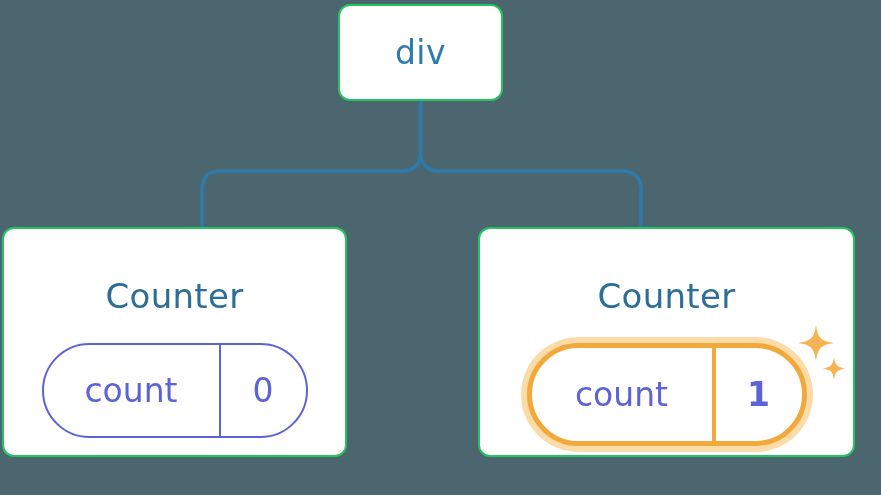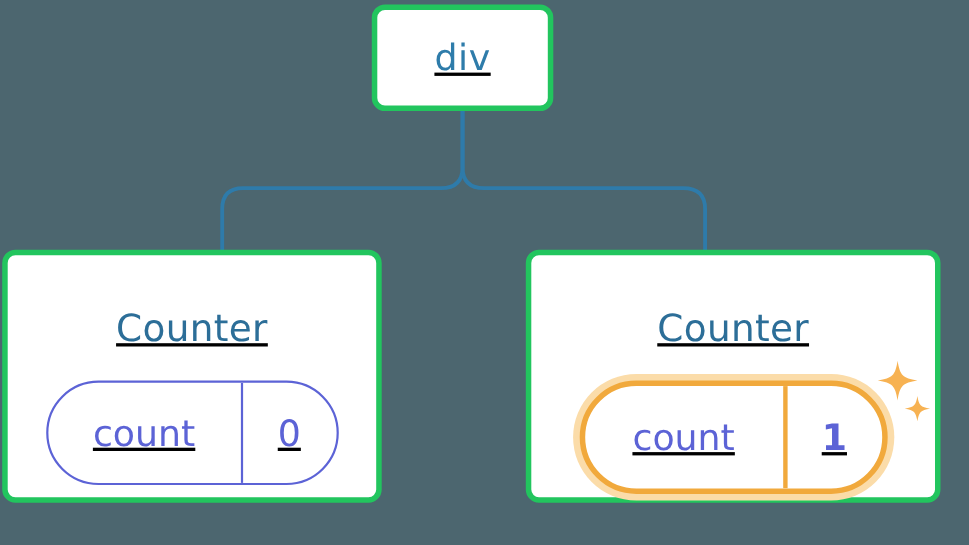--- a/index.html
+++ b/index.html
@@ -12,26 +12,25 @@
 
   #stage { position:absolute; inset:0; }
 
   
   .edges { position:absolute; left:0; top:0; width:881px; height:495px; pointer-events:none; }
 
   
   .node {
     position:absolute;
     background:#FFFFFF;
-    border:5px solid #22c55e;
+    border:2px solid #22c55e;
     border-radius:12px;
     display:flex;
     flex-direction:column;
     align-items:center;
-    text-decoration:underline;
   }
 
   .node-root {
     left:338px; top:4px;
     width:165px; height:97px;
     justify-content:center;
   }
   .root-label {
     font-size:33px;
     color:#2E7CAA;

